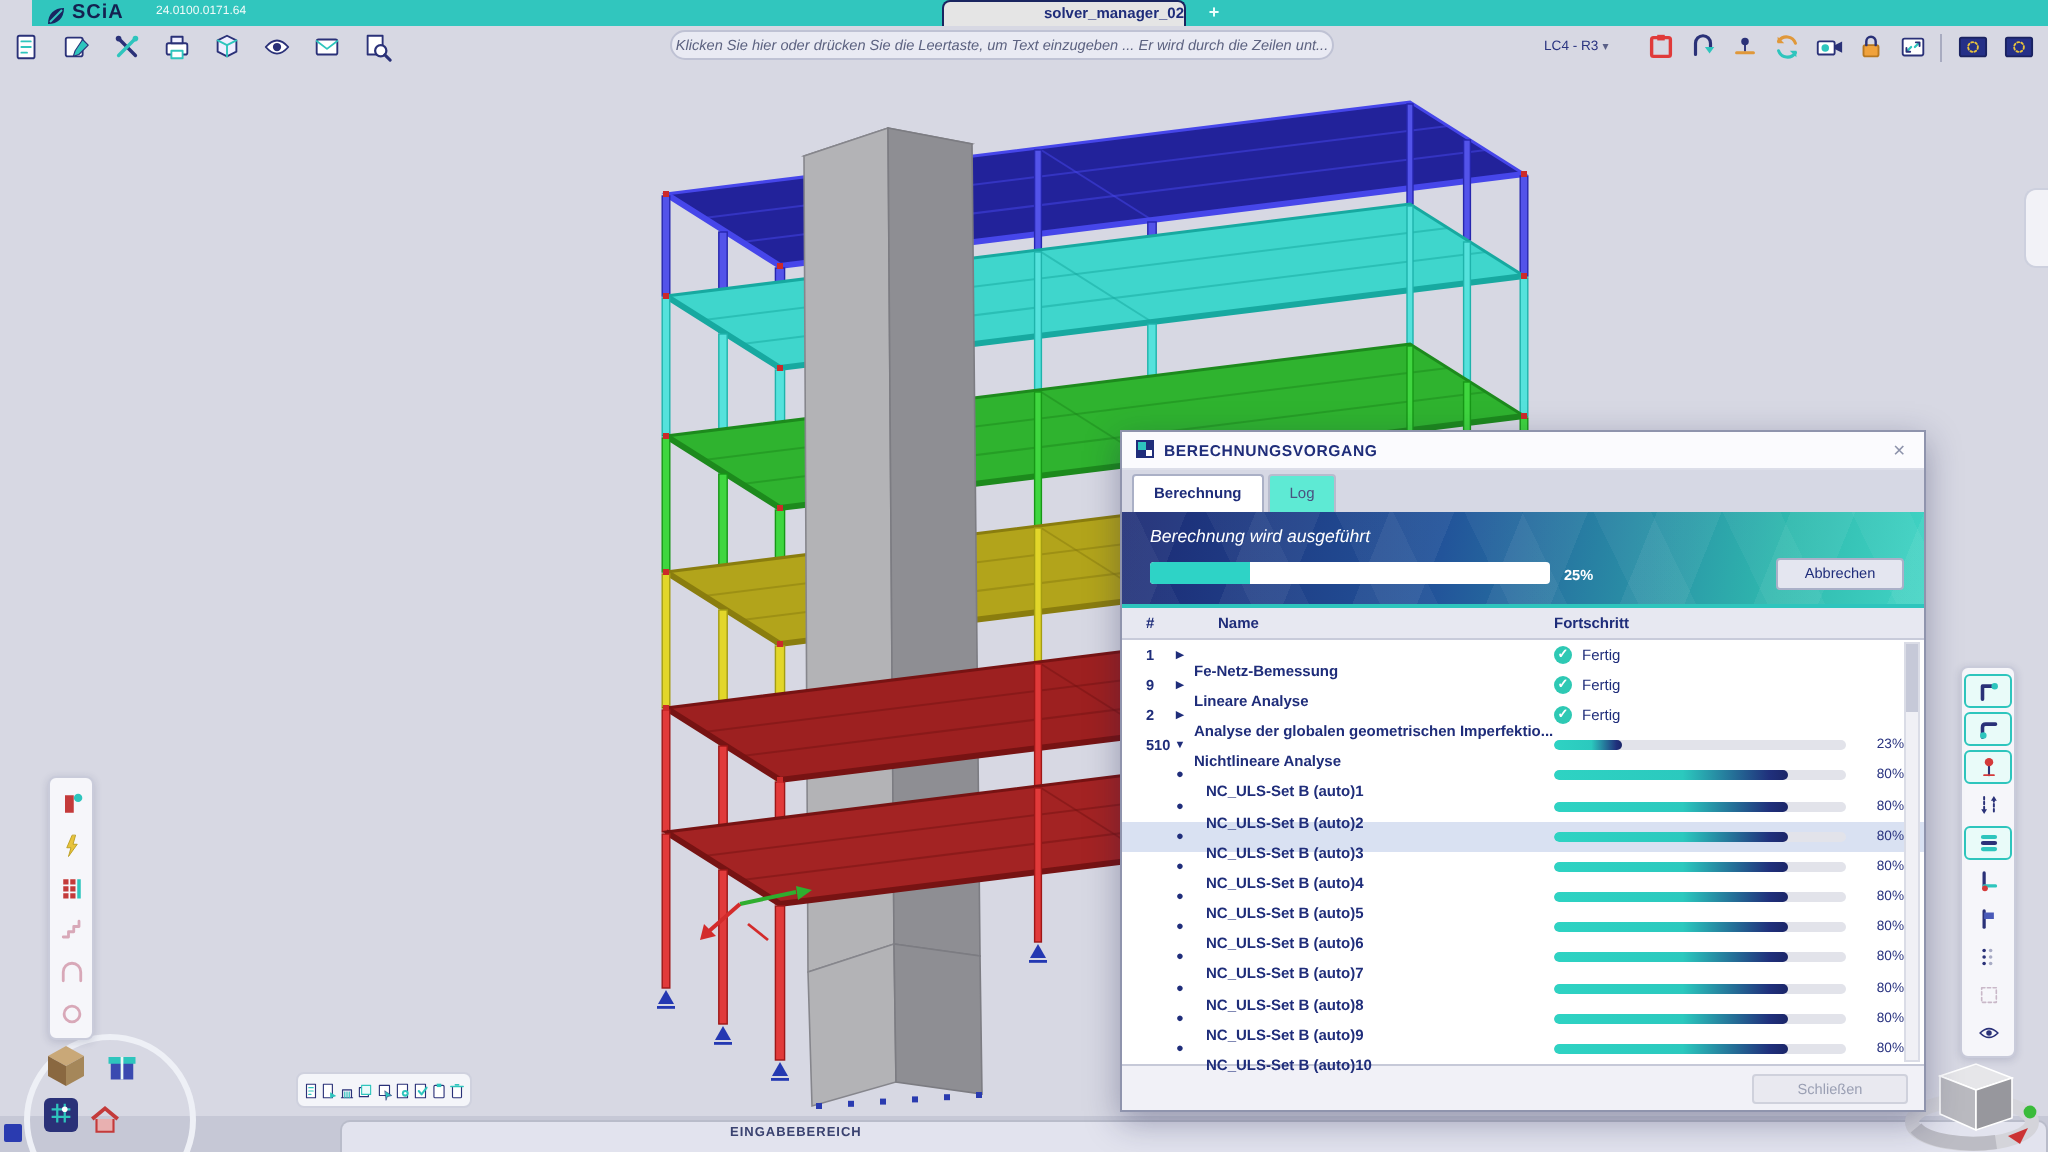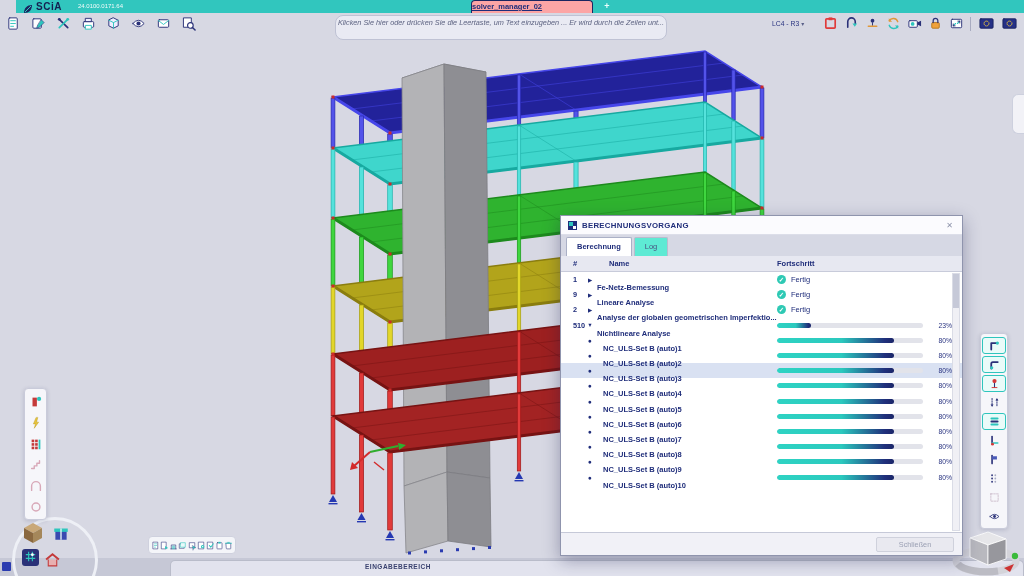--- a/index.html
+++ b/index.html
@@ -5,30 +5,30 @@
   html,body{margin:0;padding:0;background:#9aa;font-family:"Liberation Sans",sans-serif;}
   #stage{position:relative;width:1024px;height:576px;background:#d7d8e3;overflow:hidden;
          font-family:"Liberation Sans",sans-serif;}
   #stage *{box-sizing:border-box;}
 
   
   .topbar{position:absolute;left:0;top:0;width:1024px;height:13px;background:#31c6be;z-index:30;margin-left:16px;}
   .brand-leaf{position:absolute;left:6px;top:1px;}
   .brand{position:absolute;left:20px;top:0px;font-size:10px;font-weight:bold;color:#142050;letter-spacing:.5px;line-height:13px;}
   .version{position:absolute;left:62px;top:0;font-size:6px;color:#f2fbfa;line-height:13px;}
-  .doc-tab{position:absolute;left:455px;top:0;width:122px;height:13px;background:#fca5a5;border:1px solid #1a2560;border-bottom:none;
-           border-radius:4px 4px 0 0;text-align:left;font-size:7.5px;font-weight:bold;color:#1f2d7a;line-height:12px;z-index:31;text-decoration:underline;}
+  .doc-tab{position:absolute;left:455px;top:0;width:122px;height:13px;background:#e5e5e5;border:1px solid #1a2560;border-bottom:none;
+           border-radius:4px 4px 0 0;text-align:right;font-size:7.5px;font-weight:bold;color:#1f2d7a;line-height:12px;z-index:31;}
   .new-tab{position:absolute;left:585px;top:0;width:12px;height:13px;color:#eafffd;font-size:9px;font-weight:bold;line-height:13px;text-align:center;z-index:31;}
 
   
   .toolrow{position:absolute;left:0;top:13px;width:1024px;height:23px;background:#d7d8e3;z-index:29;}
   #main-toolbar{position:absolute;left:2px;top:0;display:flex;gap:2px;}
   .icon-btn{width:23px;height:21px;border:none;background:transparent;padding:1px;display:flex;align-items:center;justify-content:center;border-radius:3px;}
   .icon-btn svg [stroke]{stroke-linecap:round;stroke-linejoin:round;}
-  .hint-pill{position:absolute;left:335px;top:2px;width:332px;height:25px;background:#e9eaf3;border:1px solid #bfc2d4;border-radius:8px;
+  .hint-pill{position:absolute;left:335px;top:2px;width:332px;height:15px;background:#e9eaf3;border:1px solid #bfc2d4;border-radius:8px;
              font-size:7.3px;font-style:italic;color:#5c6280;line-height:13px;text-align:center;overflow:hidden;white-space:nowrap;}
   .lc-select{position:absolute;left:772px;top:3px;width:46px;height:15px;font-size:6.8px;color:#2a3480;line-height:15px;}
   .lc-select .caret{font-size:6px;color:#5a6088;margin-left:2px;}
   #right-toolbar{position:absolute;left:820px;top:0;display:flex;align-items:center;gap:1px;}
   #right-toolbar .icon-btn{width:20px;}
   #right-toolbar .icon-btn.flag{width:22px;}
   #right-toolbar .sep{width:1px;height:14px;background:#a8abc0;margin:0 3px;}
 
   
   #scene{position:absolute;left:0;top:0;width:1024px;height:576px;z-index:1;}
@@ -624,20 +624,28 @@
             <rect x="5" y="5" width="3" height="3" fill="#fff"></rect>
           </svg>
       </span>
       <span class="t">BERECHNUNGSVORGANG</span>
       <button class="x">✕</button>
     </div>
     <div class="dlg-tabs">
       <div class="tab active">Berechnung</div>
       <div class="tab inactive">Log</div>
     </div>
+    <div class="banner">
+      <div class="b-status">Berechnung wird ausgeführt</div>
+      <div class="b-track">
+          <div class="b-fill" id="banner-fill" style="width: 25%;"></div>
+        </div>
+      <div class="b-pct">25%</div>
+      <button class="b-cancel">Abbrechen</button>
+    </div>
     <div class="tbl-head">
       <span class="h-num">#</span>
       <span class="h-name">Name</span>
       <span class="h-prog">Fortschritt</span>
     </div>
     <div class="tbl-body" id="calc-rows-wrap">
       <div id="calc-rows">
           <div class="trow">
             <span class="c-num">1</span>
             <span class="c-exp">▶</span>

